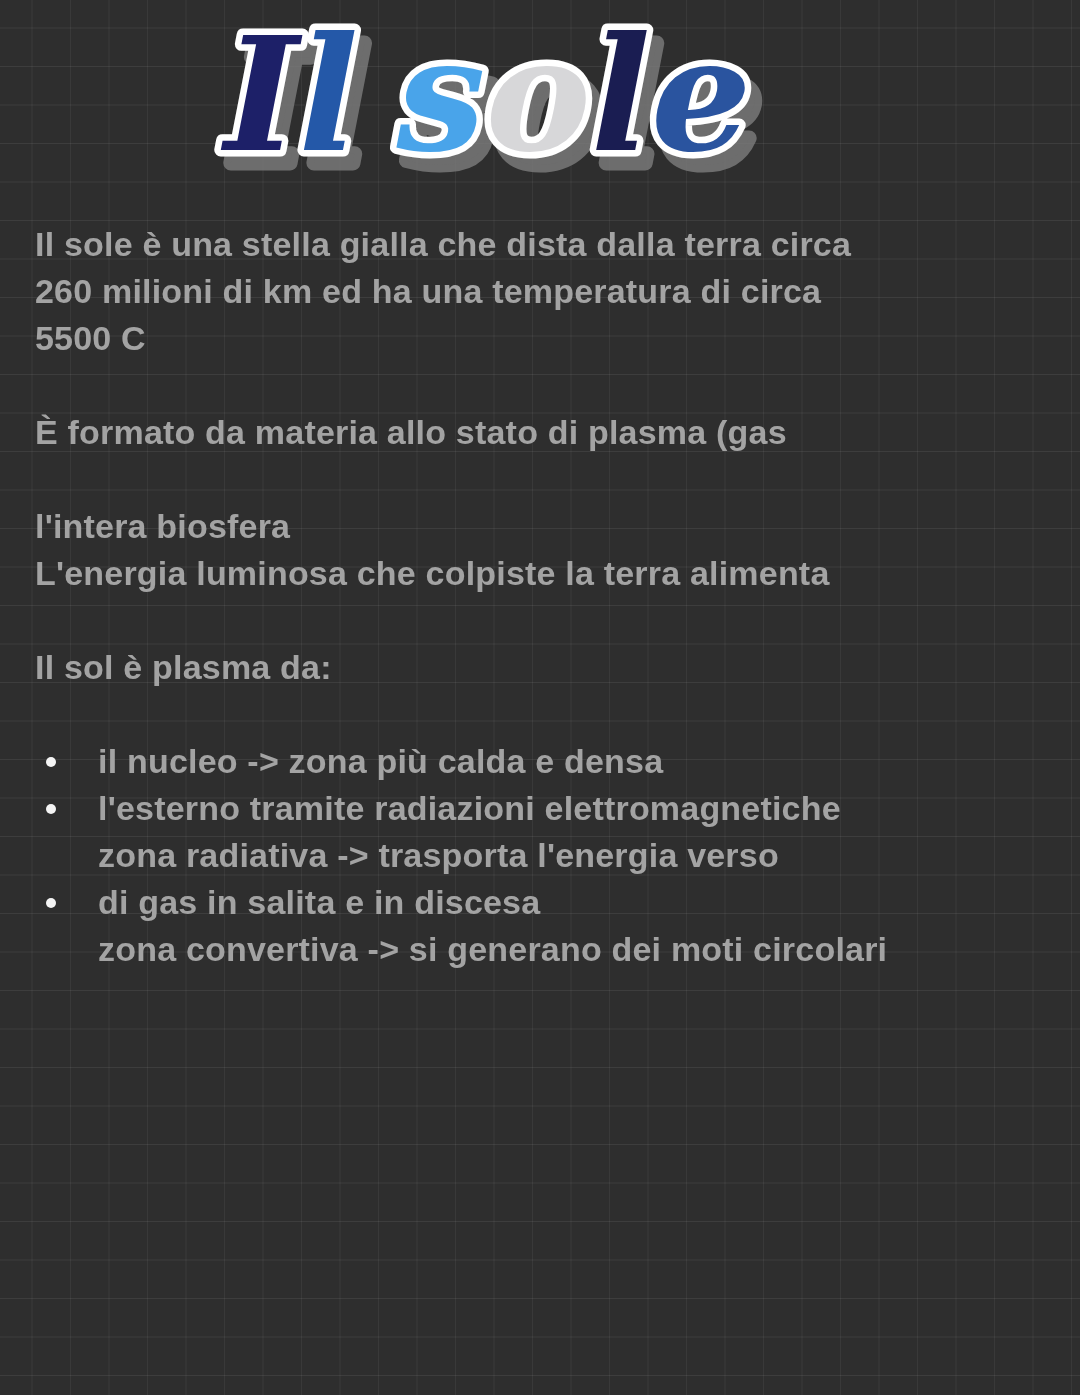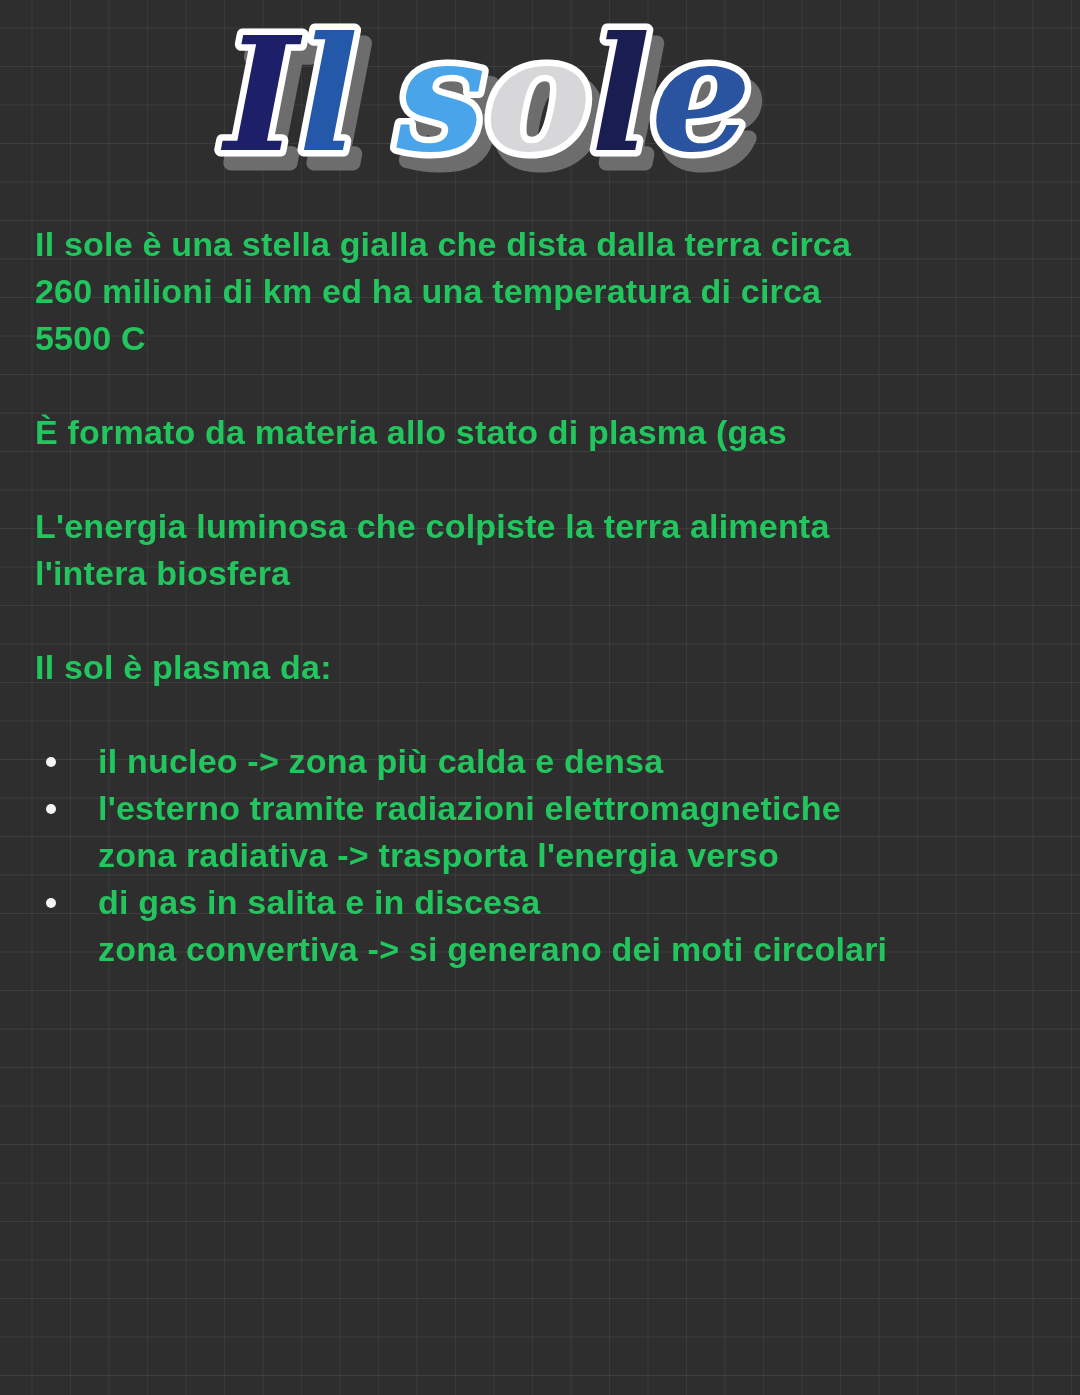--- a/index.html
+++ b/index.html
@@ -35,21 +35,21 @@
   .title-shadow text {
     stroke: #7d7d7d; stroke-width: 15px; fill: #7d7d7d; opacity: .8;
   }
   .title-main text {
     stroke: #ffffff; stroke-width: 13px;
   }
 
   
   .content {
     padding: 10px 20px 0 35px;
-    color: #22c55e;
+    color: #a3a3a3;
   }
   .line {
     font-size: 34px;
     line-height: 47px;
     font-weight: bold;
     white-space: nowrap;
     letter-spacing: 0.2px;
   }
   .para { margin: 0 0 47px 0; }
 
@@ -86,22 +86,22 @@
       <div class="line">Il sole è una stella gialla che dista dalla terra circa</div>
       <div class="line">260 milioni di km ed ha una temperatura di circa</div>
       <div class="line">5500 C</div>
     </div>
 
     <div class="para">
       <div class="line">È formato da materia allo stato di plasma (gas</div>
     </div>
 
     <div class="para">
+      <div class="line">l'intera biosfera</div>
       <div class="line">L'energia luminosa che colpiste la terra alimenta</div>
-      <div class="line">l'intera biosfera</div>
     </div>
 
     <div class="para">
       <div class="line">Il sol è plasma da:</div>
     </div>
 
     <ul class="bullets">
 
       <li class="bullet-item">
         <span class="dot"></span>

